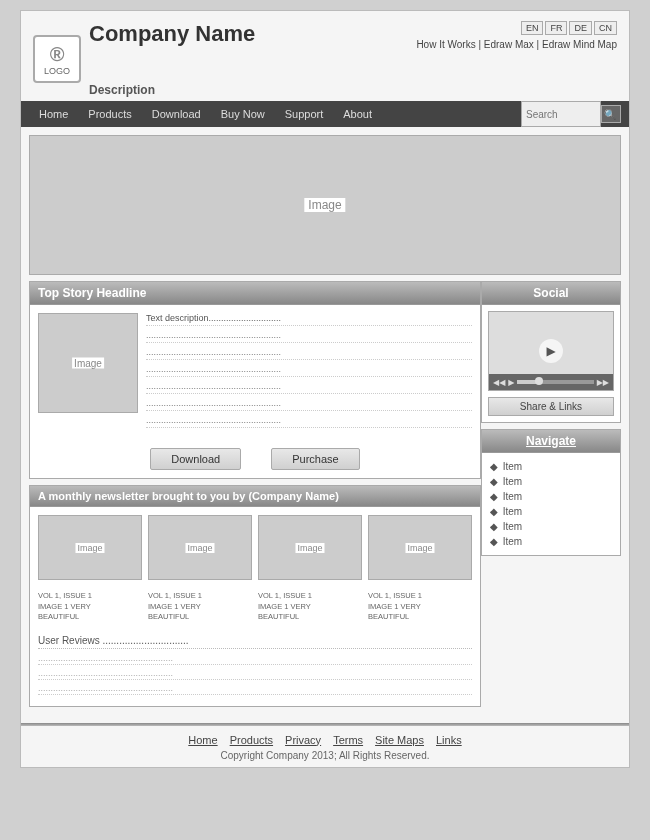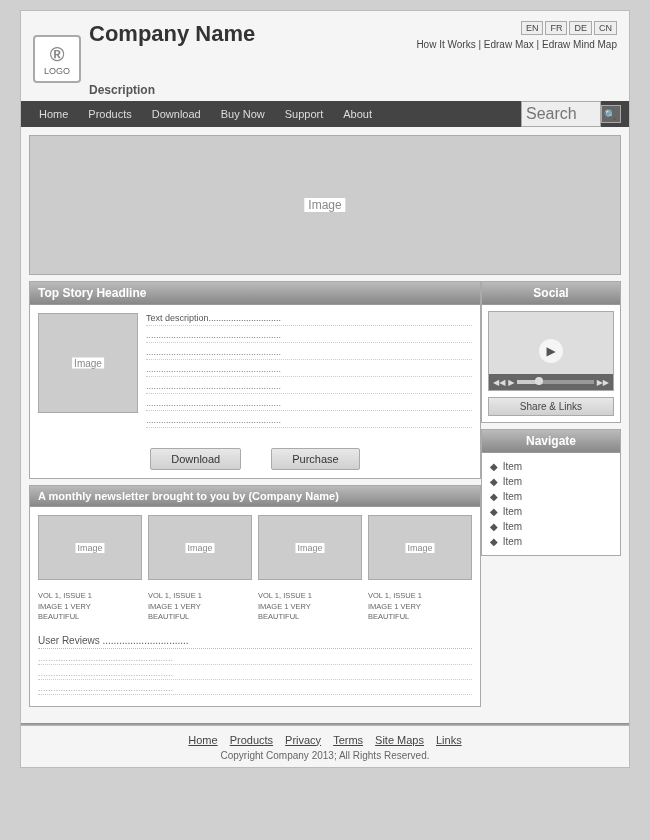--- a/index.html
+++ b/index.html
@@ -110,21 +110,21 @@
       cursor: pointer;
       white-space: nowrap;
     }
     .nav-search {
       display: flex;
       align-items: center;
     }
     .nav-search input {
       height: 18px;
       border: 1px solid #aaa;
-      font-size: 16px;
+      font-size: 10px;
       padding: 12px 4px;
       background: #eee;
       width: 80px;
     }
     .nav-search-btn {
       background: #666;
       border: 1px solid #aaa;
       height: 18px;
       width: 20px;
       color: #ddd;
@@ -560,21 +560,21 @@
             <div class="vc-progress">
               <div class="vc-progress-fill"></div>
             </div>
             <span class="vc-btn">▶▶</span>
           </div>
         </div>
         <div class="share-links-btn">Share &amp; Links</div>
       </div>
 
       <div class="navigate-box">
-        <div class="section-header" style="text-align:center;">Navigate</div>
+        <div class="section-header" style="text-align:center;text-decoration:underline;">Navigate</div>
         <ul class="navigate-list">
           <li>
               <span class="nav-bullet">◆</span>
               <span>Item</span>
             </li>
           <li>
               <span class="nav-bullet">◆</span>
               <span>Item</span>
             </li>
           <li>

